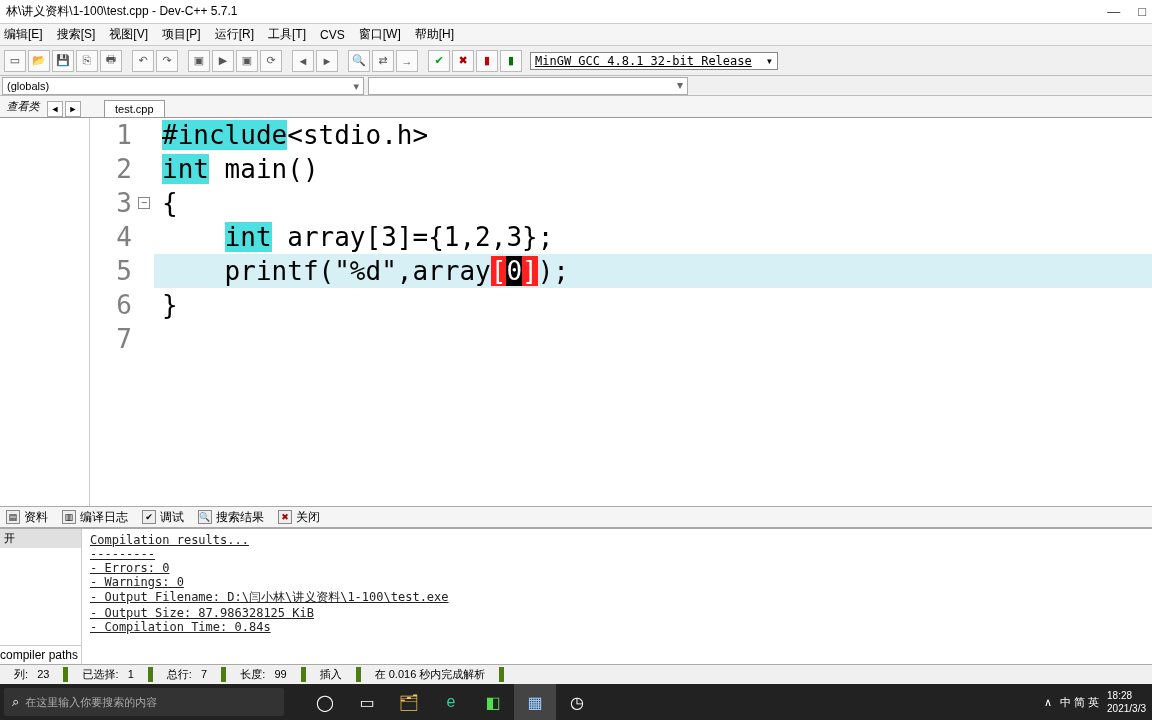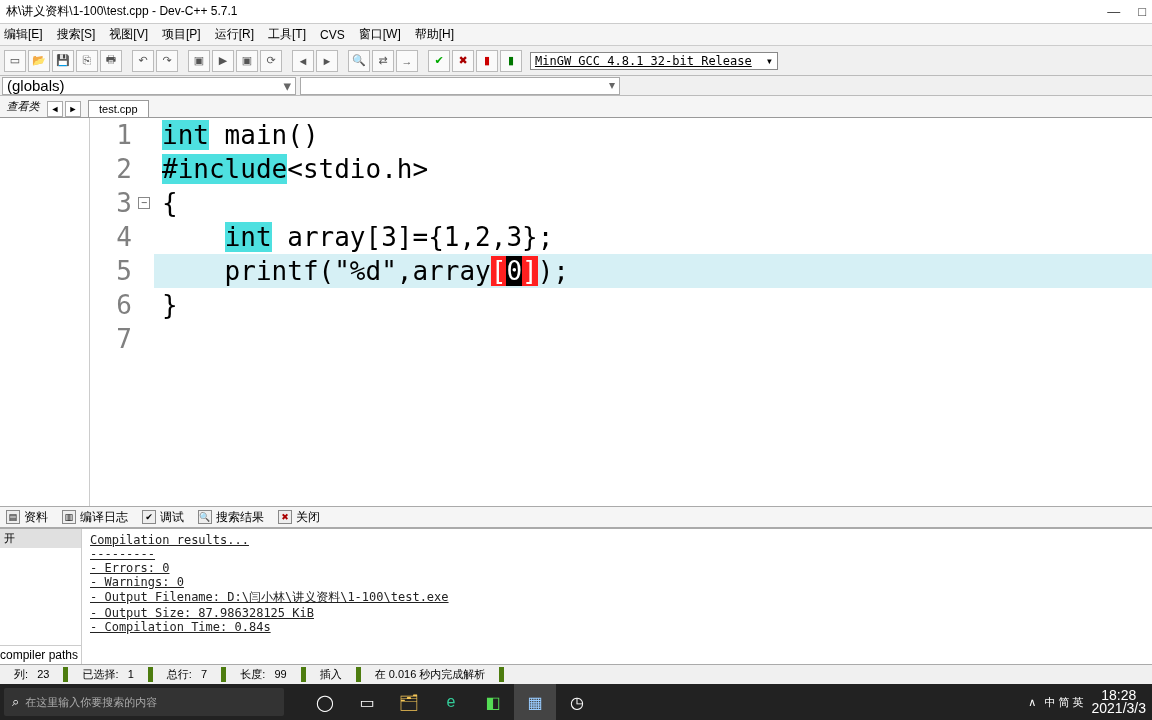--- a/index.html
+++ b/index.html
@@ -8,27 +8,27 @@
 .title-bar span { flex: 1; }
 .win-btns { display: flex; gap: 18px; font-size: 13px; color: #333; }
 .menu-bar { background: #f5f5f5; height: 22px; display: flex; align-items: center; padding: 0 4px; gap: 14px; border-bottom: 1px solid #ccc; }
 .menu-bar span { cursor: default; }
 .toolbar { background: #f0f0f0; height: 30px; display: flex; align-items: center; padding: 0 4px; gap: 2px; border-bottom: 1px solid #bbb; }
 .tbtn { width: 22px; height: 22px; border: 1px solid #bbb; background: #fafafa; display: flex; align-items: center; justify-content: center; font-size: 11px; color: #555; cursor: pointer; }
 .tsep { width: 6px; }
 .compiler-sel { margin-left: 6px; border: 1px solid #888; background: #fff; padding: 1px 18px 1px 4px; font-family: monospace; font-size: 12px; position: relative; width: 248px; text-decoration: underline; }
 .compiler-sel::after { content: "▾"; position: absolute; right: 4px; }
 .combo-row { background: #f0f0f0; height: 20px; display: flex; align-items: center; border-bottom: 1px solid #bbb; }
-.combo1 { width: 294px; border: 1px solid #aaa; background: #fff; padding: 0 4px; font-size: 15px; margin-left: 2px; height: 18px; line-height: 16px; position: relative; }
+.combo1 { width: 362px; border: 1px solid #aaa; background: #fff; padding: 0 4px; font-size: 11px; margin-left: 2px; height: 18px; line-height: 16px; position: relative; }
 .combo1::after, .combo2::after { content: "▾"; position: absolute; right: 4px; color: #666; }
 .combo2 { width: 320px; border: 1px solid #aaa; background: #fff; margin-left: 4px; height: 18px; position: relative; }
 .tabs-row { background: #f5f5f5; height: 22px; display: flex; align-items: flex-end; border-bottom: 1px solid #999; }
 .side-label { width: 46px; text-align: center; font-size: 11px; align-self: center; font-style: italic; }
 .nav-sm { width: 16px; height: 16px; border: 1px solid #aaa; background: #fff; font-size: 9px; display: flex; align-items: center; justify-content: center; margin: 0 1px; }
-.f-tab { background: #fff; border: 1px solid #999; border-bottom: none; padding: 2px 10px; margin-left: 6px; font-size: 11px; }
+.f-tab { background: #fff; border: 1px solid #999; border-bottom: none; padding: 2px 10px; margin-left: 22px; font-size: 11px; }
 .main-area { display: flex; flex: 1; min-height: 0; }
 .sidebar { width: 90px; background: #fff; border-right: 1px solid #ccc; }
 .editor { flex: 1; background: #fff; font-family: "Consolas", monospace; font-size: 26px; line-height: 34px; position: relative; overflow: hidden; }
 .gutter { position: absolute; left: 0; top: 0; width: 48px; text-align: right; color: #808080; padding-right: 6px; user-select: none; }
 .gutter div, .codeline { height: 34px; }
 .fold-col { position: absolute; left: 48px; top: 0; width: 14px; }
 .fold-mark { position: absolute; left: 0; width: 12px; height: 12px; border: 1px solid #888; background: #fff; font-size: 10px; line-height: 10px; text-align: center; color: #555; }
 .code { margin-left: 64px; }
 .codeline { white-space: pre; padding-left: 8px; }
 .hl-line { background: #d6f0f5; }
@@ -46,21 +46,21 @@
 .log-out { flex: 1; font-family: "Consolas", monospace; font-size: 12px; padding: 4px 8px; white-space: pre; overflow: auto; color: #222; text-decoration: underline; }
 .status-bar { height: 20px; background: #f0f0f0; border-top: 1px solid #aaa; display: flex; align-items: center; font-size: 11px; }
 .status-bar span { padding: 0 14px; border-right: 5px solid #4d7c0f; }
 .taskbar { height: 36px; background: #222; display: flex; align-items: center; color: #fff; font-size: 11px; }
 .tb-search { display: flex; align-items: center; gap: 6px; background: #333; height: 28px; padding: 0 8px; width: 280px; margin-left: 4px; border-radius: 2px; }
 .tb-search .mag { font-size: 13px; }
 .tb-icons { display: flex; gap: 0; margin-left: 20px; }
 .tb-ic { width: 42px; height: 36px; display: flex; align-items: center; justify-content: center; font-size: 16px; }
 .tb-ic.active { background: #444; }
 .tray { margin-left: auto; display: flex; align-items: center; gap: 8px; padding-right: 6px; font-size: 11px; }
-.timeblk { text-align: center; line-height: 13px; font-size: 14px; }
+.timeblk { text-align: left; line-height: 13px; font-size: 10px; }
 </style>
 </head>
 <body>
 
 <div class="title-bar">
   <span>林\讲义资料\1-100\test.cpp - Dev-C++ 5.7.1</span>
   <div class="win-btns">
     <span>—</span>
     <span>□</span>
   </div>
@@ -128,22 +128,22 @@
         <div>3</div>
       <div>4</div>
         <div>5</div>
         <div>6</div>
       <div>7</div>
     </div>
     <div class="fold-col">
       <div class="fold-mark" style="top:79px">−</div>
     </div>
     <div class="code">
+      <div class="codeline"><span class="hl-cy">#include</span><span>&lt;stdio.h&gt;</span></div>
       <div class="codeline"><span class="hl-cy">int</span><span> main()</span></div>
-      <div class="codeline"><span class="hl-cy">#include</span><span>&lt;stdio.h&gt;</span></div>
       <div class="codeline">{</div>
       <div class="codeline"><span>    </span><span class="hl-cy">int</span><span> array[3]={1,2,3};</span></div>
       <div class="codeline hl-line"><span>    printf(</span><span class="hl-str">"%d"</span><span>,array</span><span class="hl-br">[</span><span style="background:#000;color:#fff">0</span><span class="hl-br">]</span><span>);</span></div>
       <div class="codeline">}</div>
     </div>
   </div>
 </div>
 
 <div class="bottom-tabs">
   <div class="btab">

